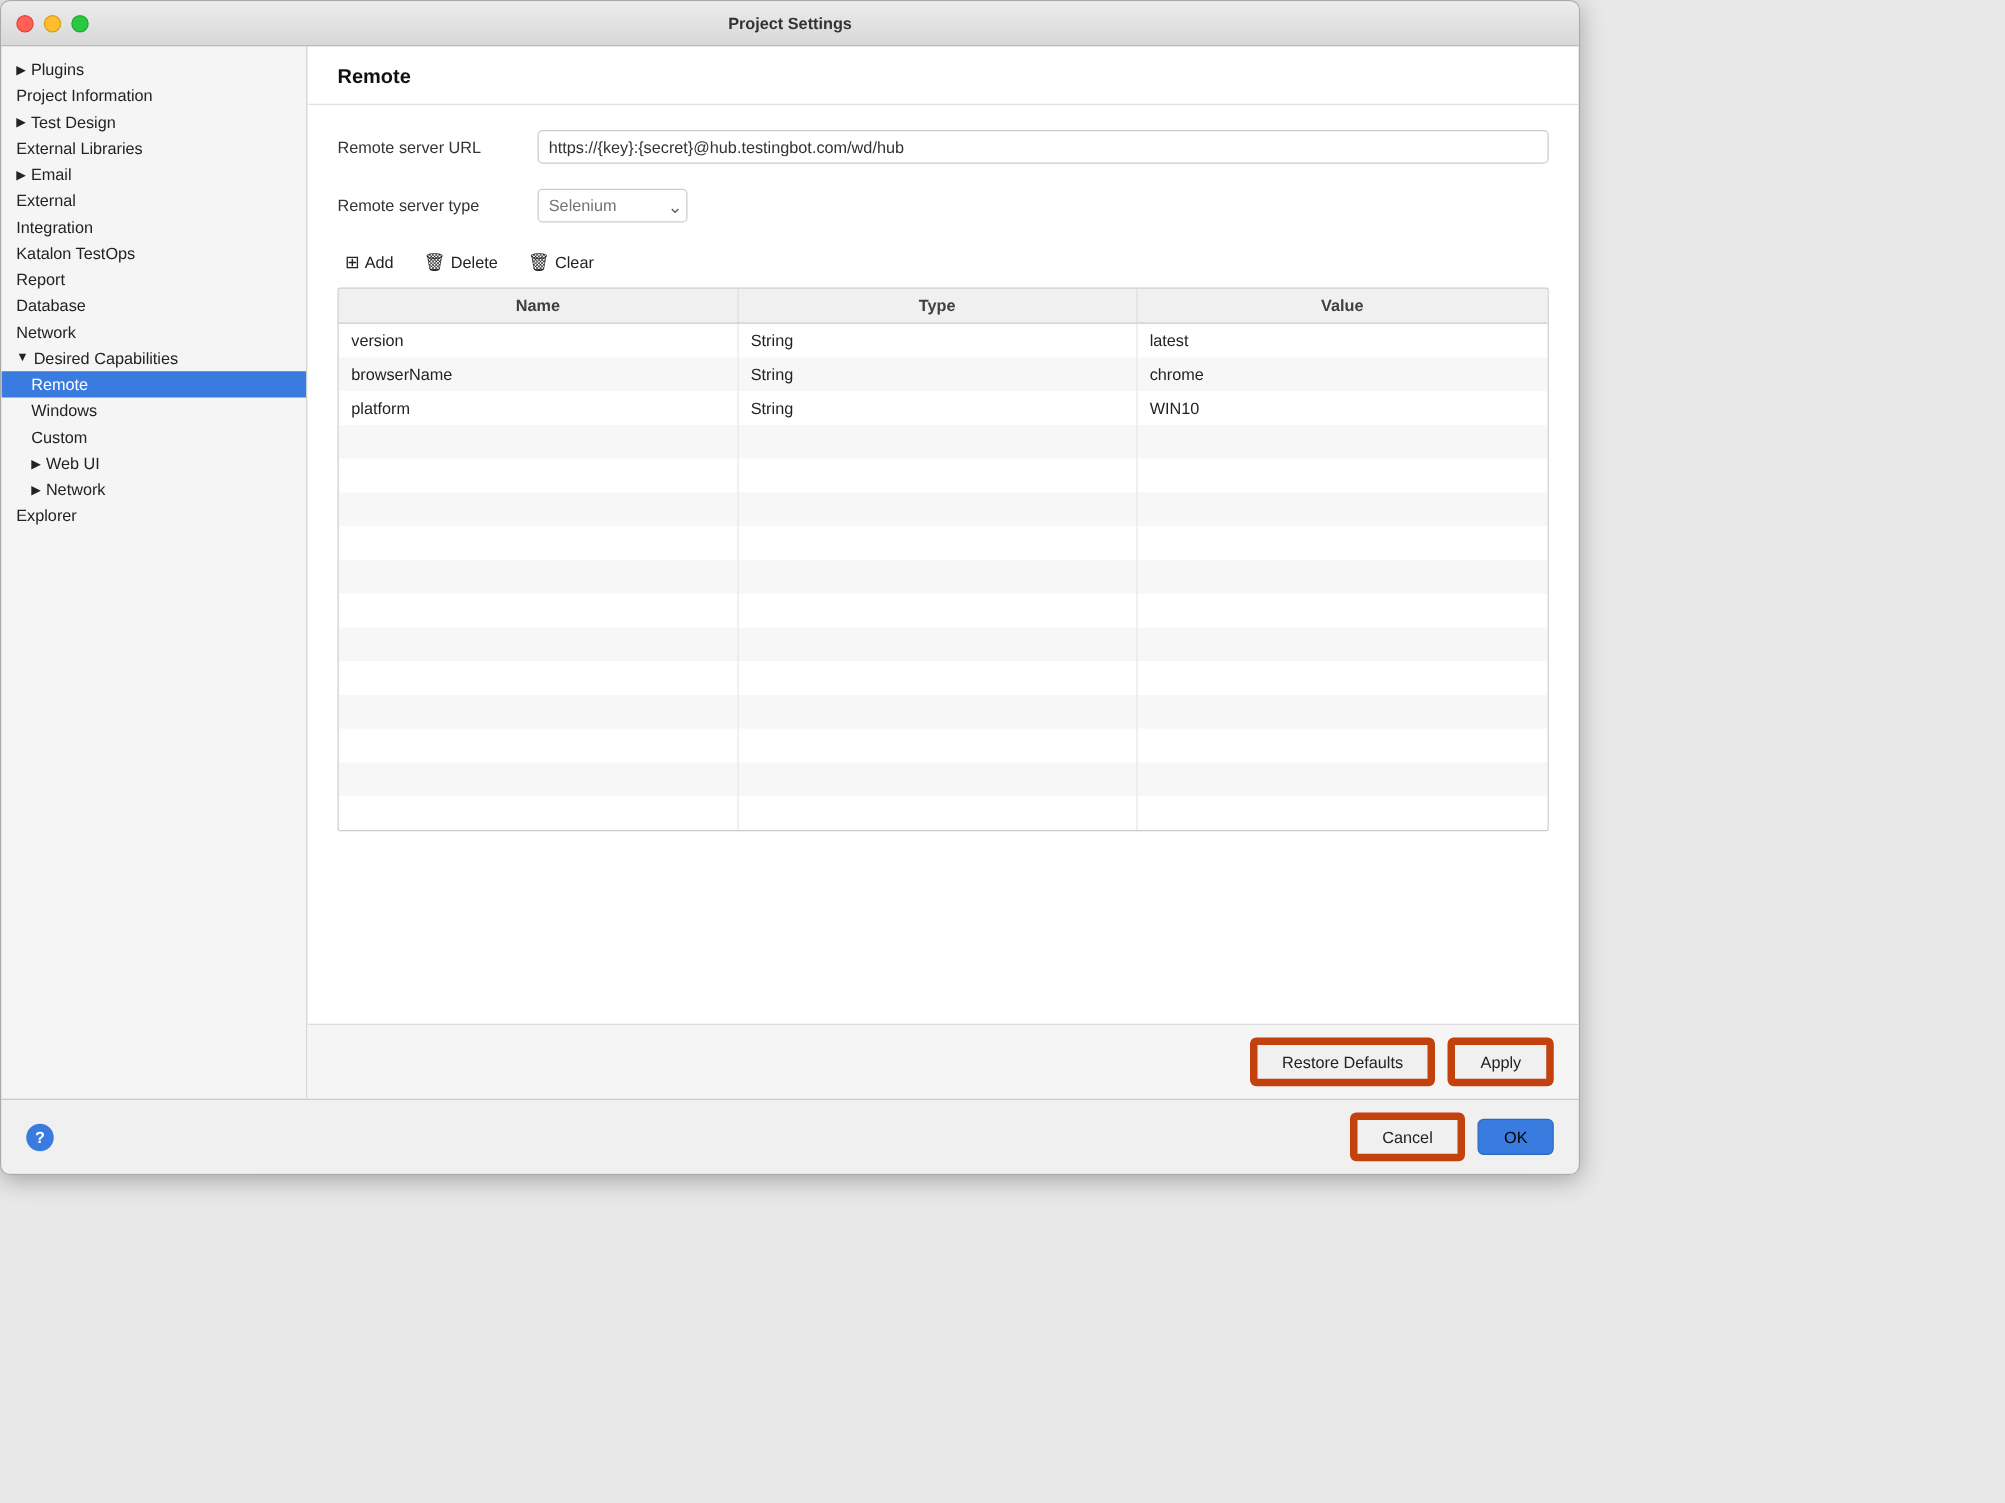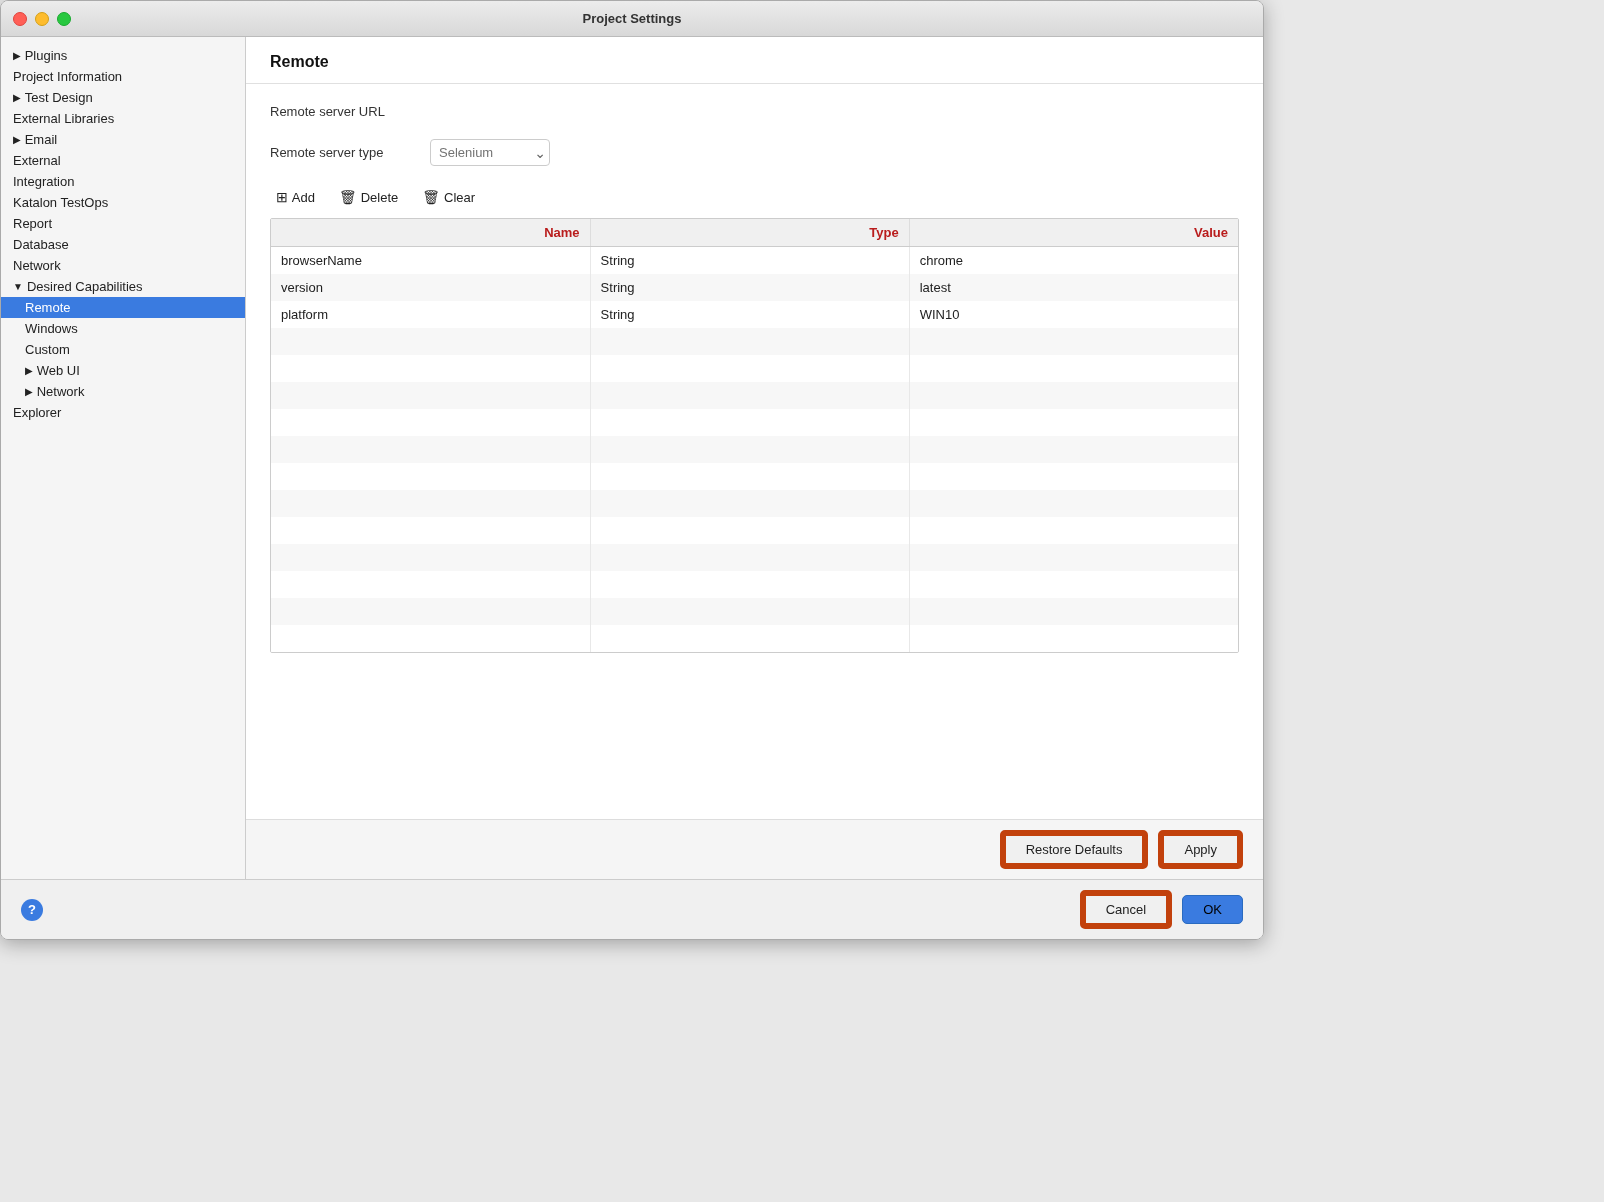--- a/index.html
+++ b/index.html
@@ -167,27 +167,27 @@
       overflow: hidden;
     }
     table {
       width: 100%;
       border-collapse: collapse;
     }
     thead tr {
       background: #f0f0f0;
     }
     thead th {
-      text-align: right;
+      text-align: center;
       padding: 6px 10px;
       font-weight: 600;
       font-size: 13px;
       border-bottom: 1px solid #ccc;
       border-right: 1px solid #ddd;
-      color: #b91c1c;
+      color: #404040;
     }
     thead th:last-child { border-right: none; }
     tbody tr:nth-child(even) { background: #f7f7f7; }
     tbody tr:nth-child(odd) { background: white; }
     tbody td {
       padding: 6px 10px;
       font-size: 13px;
       color: #222;
       border-right: 1px solid #e8e8e8;
       height: 26px;
@@ -321,20 +321,21 @@
       </div>
     </div>
 
   <div class="content-area">
     <div class="content-header">
       <h2>Remote</h2>
     </div>
     <div class="content-body">
       <div class="form-row">
         <label class="form-label">Remote server URL</label>
+        <input class="form-input" type="text" value="https://{key}:{secret}@hub.testingbot.com/wd/hub" style="">
       </div>
       <div class="form-row">
         <label class="form-label">Remote server type</label>
         <div class="select-wrapper">
           <select class="form-select">
           <option value="Selenium">Selenium</option><option value="Appium">Appium</option></select>
           <span class="select-arrow">⌄</span>
         </div>
       </div>
 
@@ -357,28 +358,28 @@
         <table>
           <thead>
             <tr>
               <th class="col-name">Name</th>
               <th class="col-type">Type</th>
               <th class="col-value">Value</th>
             </tr>
           </thead>
           <tbody id="capabilities-tbody">
           <tr>
+                <td>version</td>
+                <td>String</td>
+                <td>latest</td>
+              </tr>
+              <tr>
                 <td>browserName</td>
                 <td>String</td>
                 <td>chrome</td>
-              </tr>
-              <tr>
-                <td>version</td>
-                <td>String</td>
-                <td>latest</td>
               </tr>
               <tr>
                 <td>platform</td>
                 <td>String</td>
                 <td>WIN10</td>
               </tr>
               <tr>
                 <td>&nbsp;</td>
                 <td>&nbsp;</td>
                 <td>&nbsp;</td>

